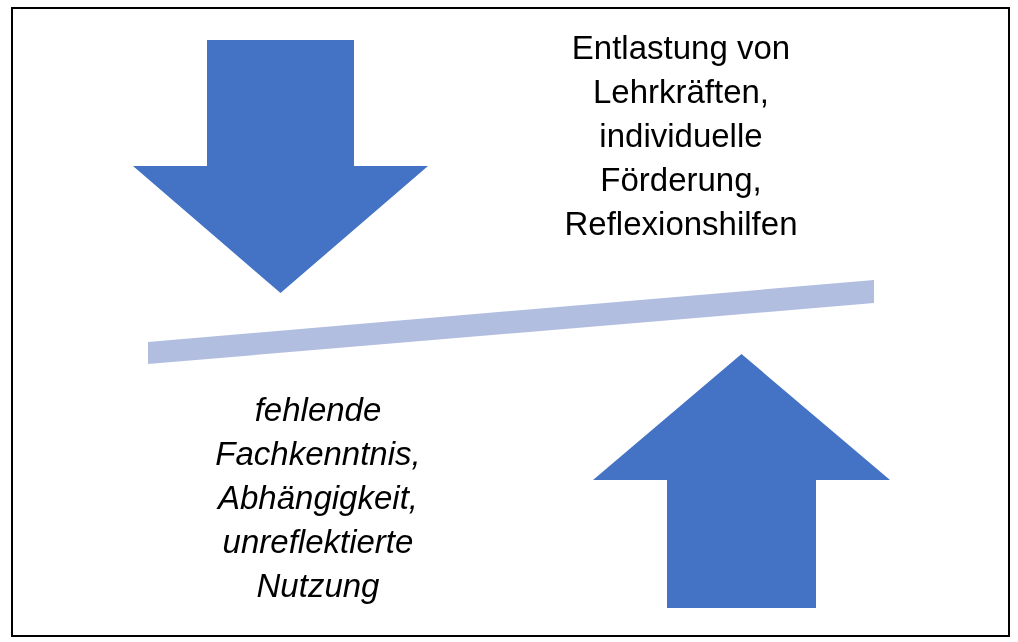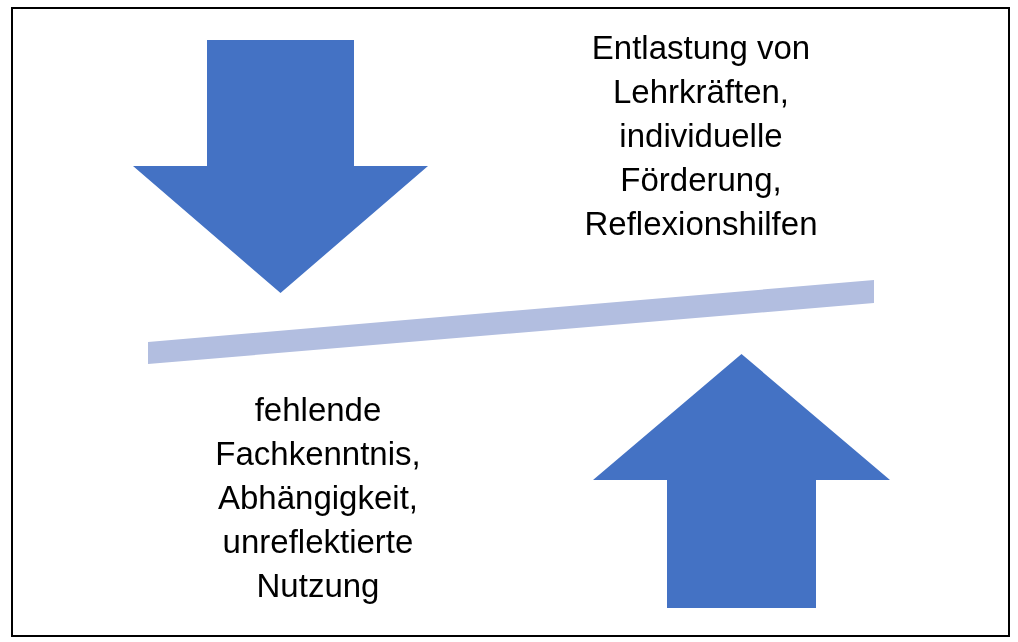--- a/index.html
+++ b/index.html
@@ -33,28 +33,29 @@
   .textblock {
     position: absolute;
     color: #000000;
     text-align: center;
     white-space: pre-line;
     font-size: 33px;
     line-height: 44px;
     font-weight: 400;
   }
   .textblock.pros {
-    left: 480px;
+    left: 460px;
     top: 26px;
     width: 442px;
   }
   .textblock.cons {
     left: 96px;
     top: 388px;
     width: 444px;
+    font-style: italic;
   }
 </style>
 </head>
 <body>
 
 <div class="frame"></div>
 
 <svg class="canvas" viewBox="0 0 1018 642" xmlns="http://www.w3.org/2000/svg">
   <polygon points="207,40 354,40 354,166 428,166 280.5,293 133,166 207,166" fill="#4472C4"></polygon>
   <polygon points="148,342 874,280 874,303 148,364" fill="#B2BEE0"></polygon>

